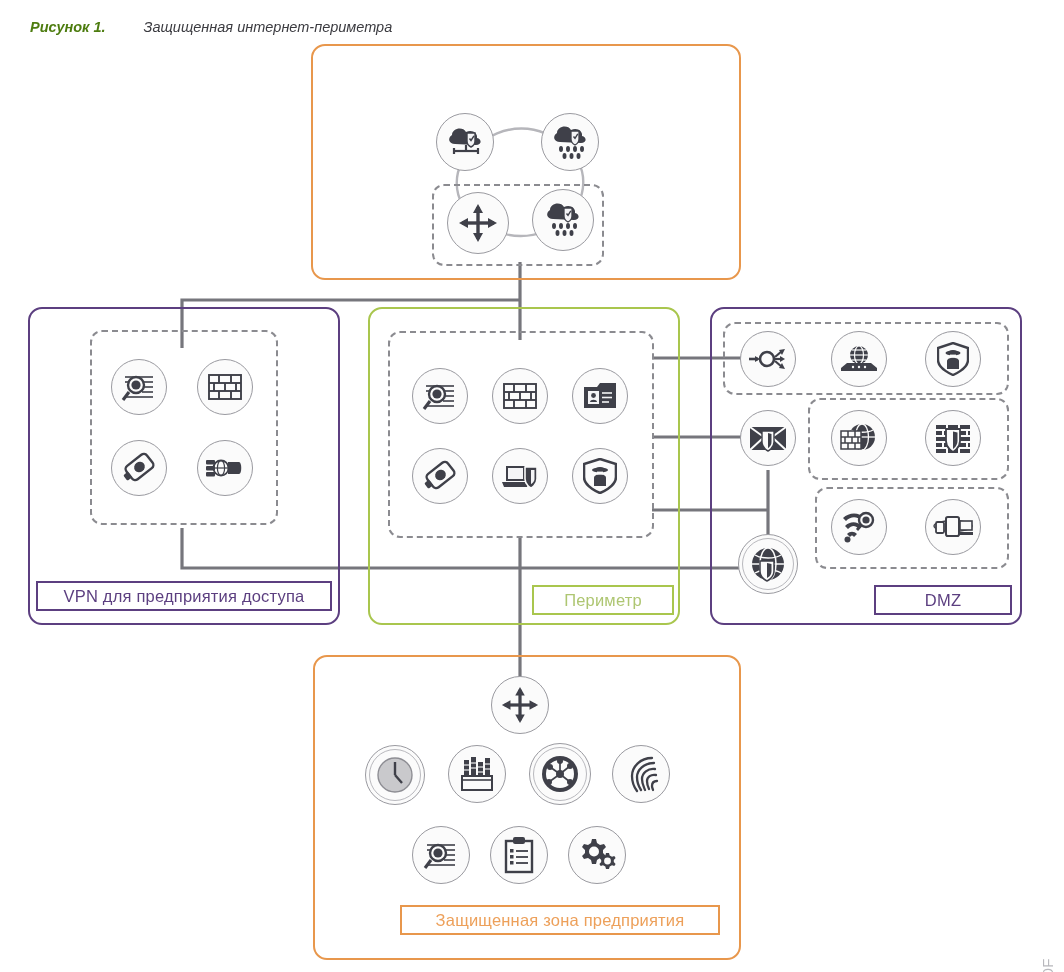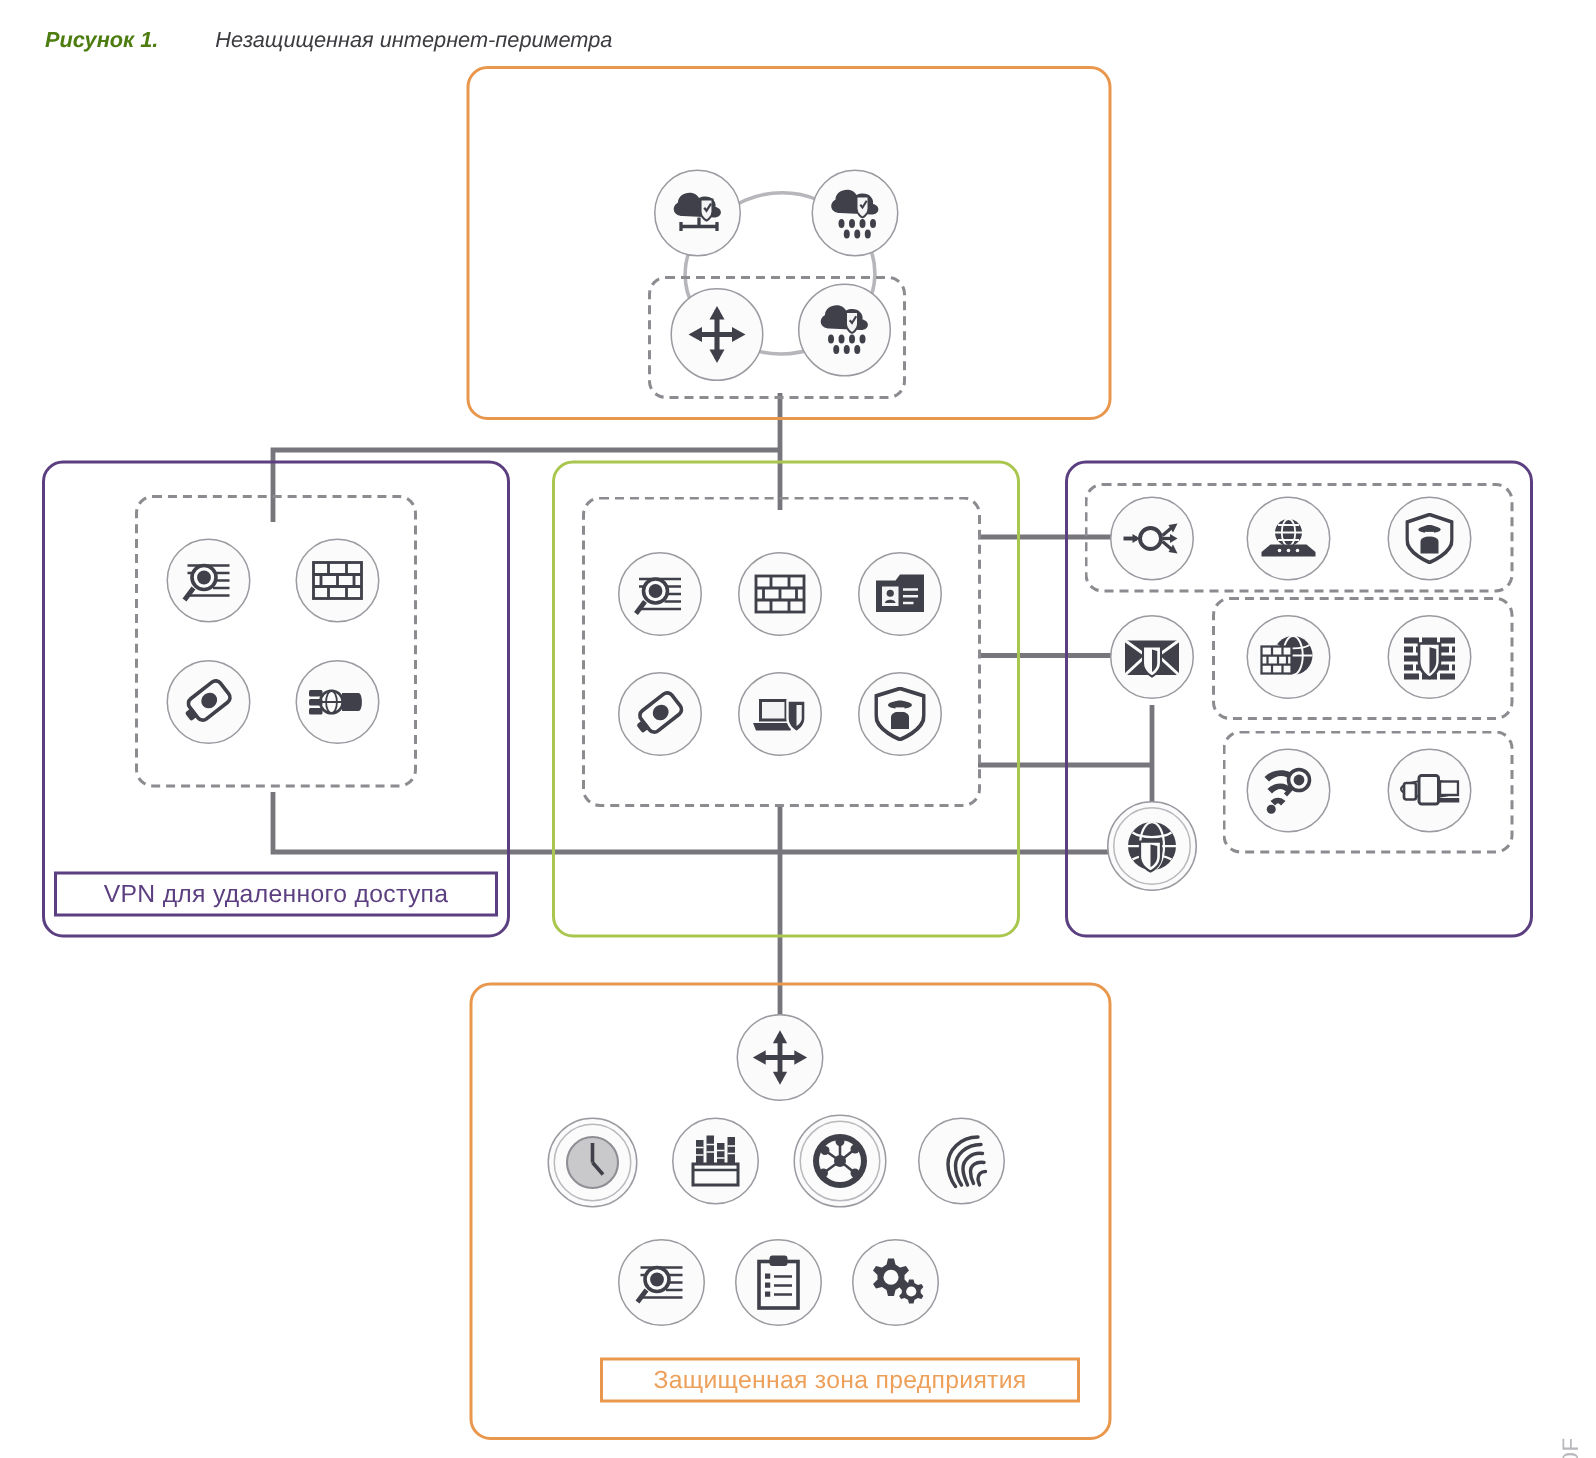--- a/index.html
+++ b/index.html
@@ -116,21 +116,21 @@
     letter-spacing: .5px;
     white-space: nowrap;
   }
 </style>
 </head>
 <body>
 
 <div id="canvas">
 
   <div class="caption">
-    <span class="cap-label">Рисунок 1.</span><span class="cap-text">Незащищенная интернет-периметра</span>
+    <span class="cap-label">Рисунок 1.</span><span class="cap-text">Защищенная интернет-периметра</span>
   </div>
 
   <svg width="1064" height="972" style="position:absolute;left:0;top:0;">
     <g stroke="#76767c" stroke-width="3.2" fill="none">
 
       <path d="M520,262 L520,300"></path>
 
       <path d="M520,300 L182,300 L182,348"></path>
 
       <path d="M520,300 L520,340"></path>
@@ -214,21 +214,21 @@
           <ellipse cx="33" cy="26" rx="2" ry="3"></ellipse>
         <ellipse cx="15.5" cy="33" rx="2" ry="3"></ellipse>
           <ellipse cx="22.5" cy="33" rx="2" ry="3"></ellipse>
         <ellipse cx="29.5" cy="33" rx="2" ry="3"></ellipse>
       </g>
     </svg>
   </div>
 
   <div class="zone zone-vpn" style="left:28px; top:307px; width:312px; height:318px;"></div>
 
-  <div class="chip chip-purple" style="left:36px; top:581px; width:296px;">VPN для удаленного доступа</div>
+  <div class="chip chip-purple" style="left:36px; top:581px; width:296px;">VPN для предприятия доступа</div>
 
   <div class="dashgroup" style="left:90px; top:330px; width:188px; height:195px;"></div>
 
   <div class="bubble" style="left:111px; top:359px; width:56px; height:56px;">
     <svg width="38" height="32" viewBox="0 0 38 32">
       <g stroke="#3f4049" stroke-width="1.6">
         <line x1="5" y1="6" x2="33" y2="6"></line>
           <line x1="5" y1="11" x2="33" y2="11"></line>
         <line x1="22" y1="16" x2="33" y2="16"></line>
           <line x1="22" y1="21" x2="33" y2="21"></line>
@@ -278,20 +278,21 @@
         <rect x="0" y="7" width="9" height="4.4" rx="1"></rect>
         <rect x="0" y="13" width="9" height="4.4" rx="1"></rect>
         <rect x="0" y="19" width="9" height="4.4" rx="1"></rect>
         <path d="M22,9 L33,9 C36,9 36,21 33,21 L22,21 Z"></path>
       </g>
     </svg>
   </div>
 
   <div class="zone zone-perimeter" style="left:368px; top:307px; width:312px; height:318px;"></div>
 
+  <div class="chip chip-green" style="left:532px; top:585px; width:142px;">Периметр</div>
 
   <div class="dashgroup" style="left:388px; top:331px; width:266px; height:207px;"></div>
 
   <div class="bubble" style="left:412px; top:368px; width:56px; height:56px;">
     <svg width="38" height="32" viewBox="0 0 38 32">
       <g stroke="#3f4049" stroke-width="1.6">
         <line x1="5" y1="6" x2="33" y2="6"></line>
           <line x1="5" y1="11" x2="33" y2="11"></line>
         <line x1="22" y1="16" x2="33" y2="16"></line>
           <line x1="22" y1="21" x2="33" y2="21"></line>
@@ -360,20 +361,21 @@
       <path d="M17,5 L29,9 L29,19 C29,26 17,31 17,31 C17,31 5,26 5,19 L5,9 Z" fill="#fbfbfb"></path>
       <ellipse cx="17" cy="12" rx="8" ry="2.6" fill="#3f4049"></ellipse>
       <path d="M12,12 C12,8 22,8 22,12 Z" fill="#3f4049"></path>
       <path d="M11,20 C11,15 23,15 23,20 L23,28 L11,28 Z" fill="#3f4049"></path>
       <rect x="14" y="13.6" width="6" height="3" fill="#fbfbfb"></rect>
     </svg>
   </div>
 
   <div class="zone zone-dmz" style="left:710px; top:307px; width:312px; height:318px;"></div>
 
+  <div class="chip chip-purple" style="left:874px; top:585px; width:138px;">DMZ</div>
 
   <div class="dashgroup" style="left:723px; top:322px; width:286px; height:73px;"></div>
   <div class="dashgroup" style="left:808px; top:398px; width:201px; height:82px;"></div>
   <div class="dashgroup" style="left:815px; top:487px; width:194px; height:82px;"></div>
 
   <div class="bubble" style="left:740px; top:331px; width:56px; height:56px;">
     <svg width="40" height="30" viewBox="0 0 40 30">
       <circle cx="19" cy="15" r="7" fill="none" stroke="#3f4049" stroke-width="2.6"></circle>
       <line x1="1" y1="15" x2="10" y2="15" stroke="#3f4049" stroke-width="2.6"></line>
       <polygon points="12,15 7,12 7,18" fill="#3f4049"></polygon>

